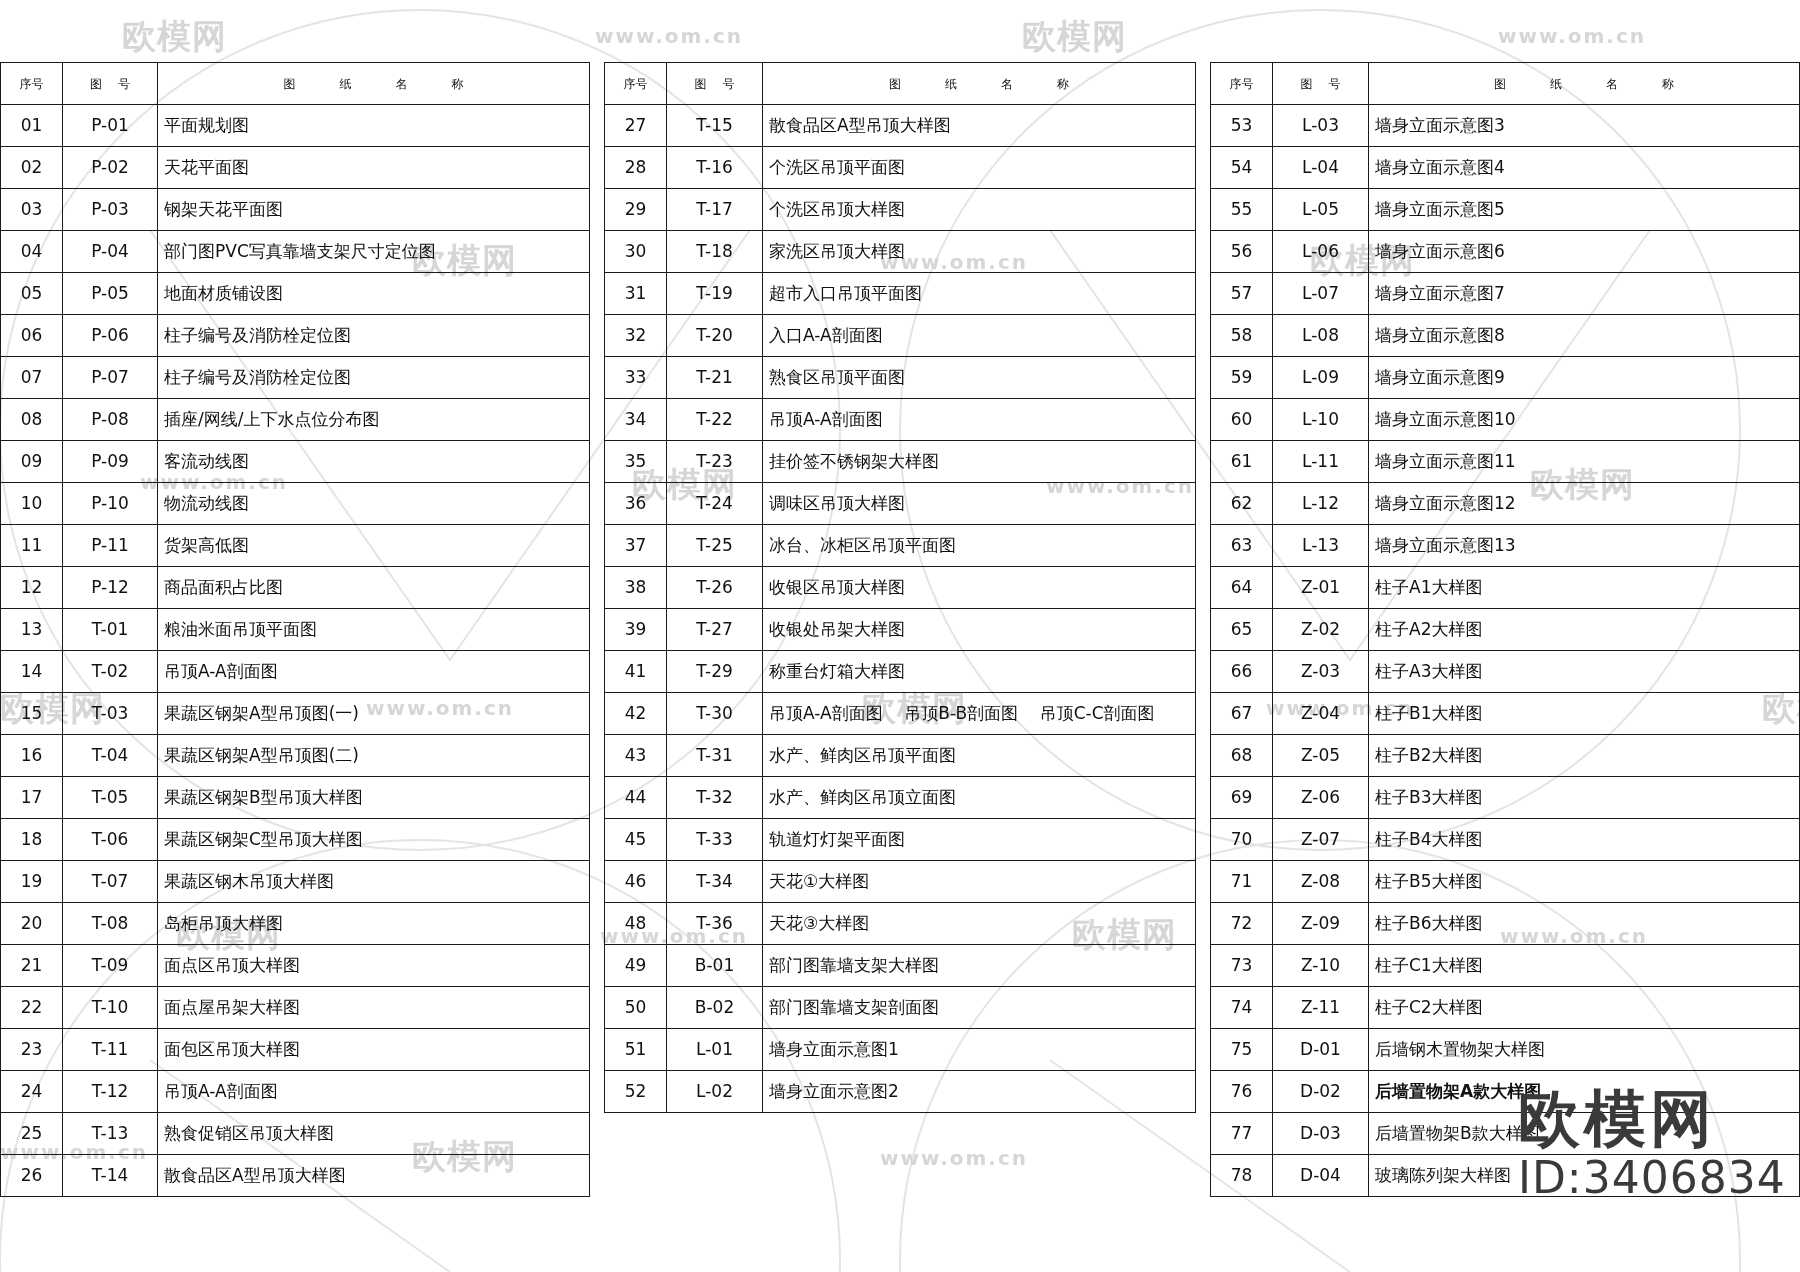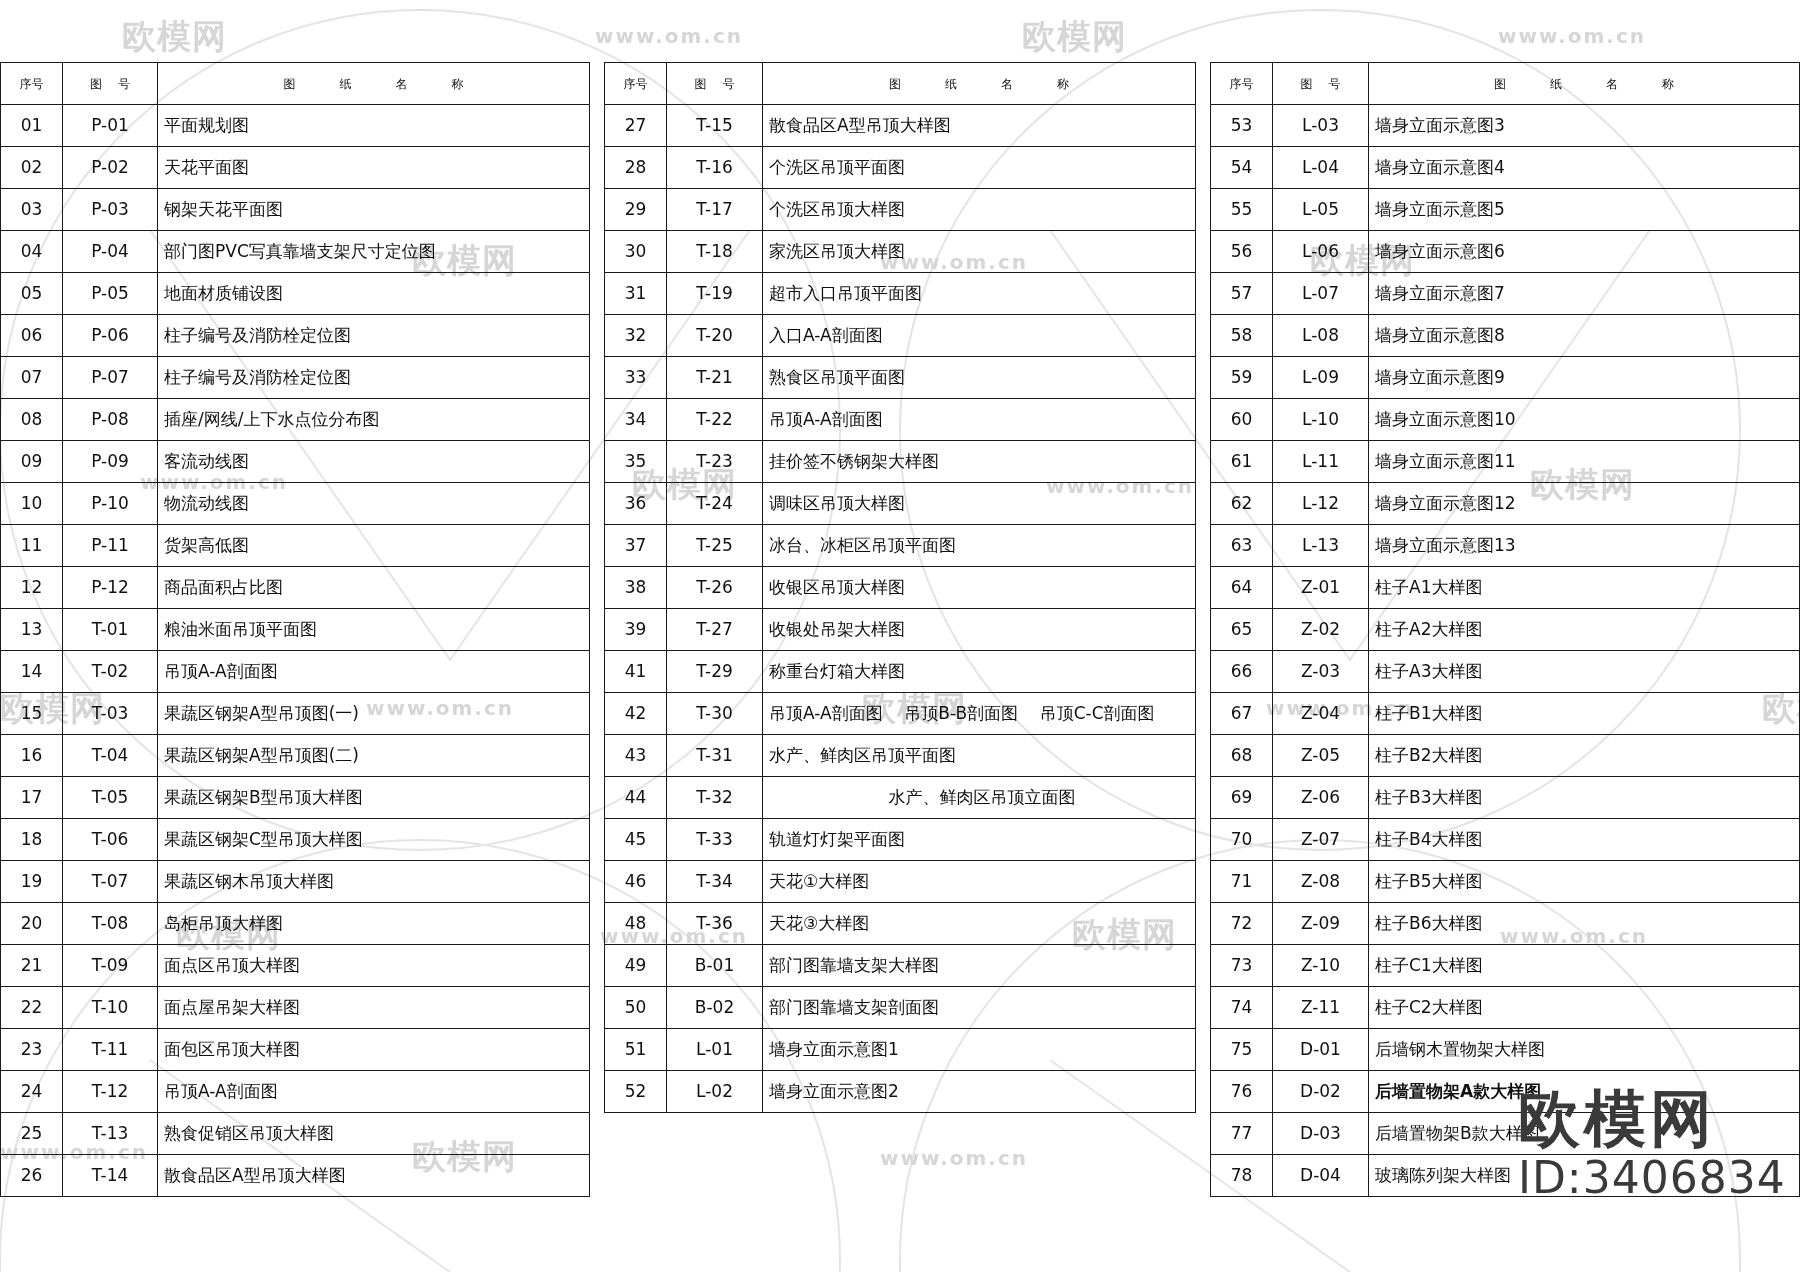--- a/index.html
+++ b/index.html
@@ -331,21 +331,21 @@
         <td class="c-name" style="white-space: pre;">吊顶A-A剖面图    吊顶B-B剖面图    吊顶C-C剖面图</td>
       </tr>
       <tr>
         <td class="c-no">43</td>
         <td class="c-code">T-31</td>
         <td class="c-name" style="white-space: pre;">水产、鲜肉区吊顶平面图</td>
       </tr>
       <tr>
         <td class="c-no">44</td>
         <td class="c-code">T-32</td>
-        <td class="c-name" style="white-space: pre; text-align: center;">水产、鲜肉区吊顶立面图</td>
+        <td class="c-name" style="white-space: pre;">水产、鲜肉区吊顶立面图</td>
       </tr>
       <tr>
         <td class="c-no">45</td>
         <td class="c-code">T-33</td>
         <td class="c-name" style="white-space: pre;">轨道灯灯架平面图</td>
       </tr>
       <tr>
         <td class="c-no">46</td>
         <td class="c-code">T-34</td>
         <td class="c-name" style="white-space: pre;">天花①大样图</td>

